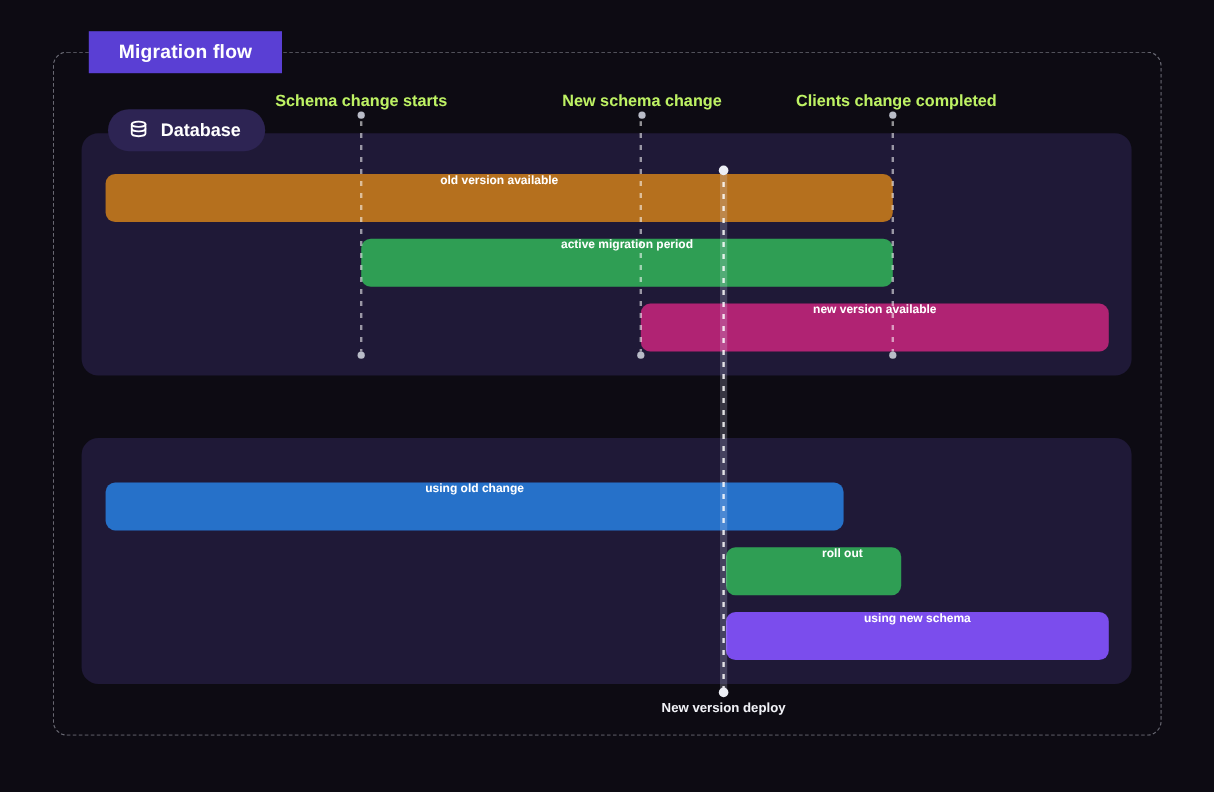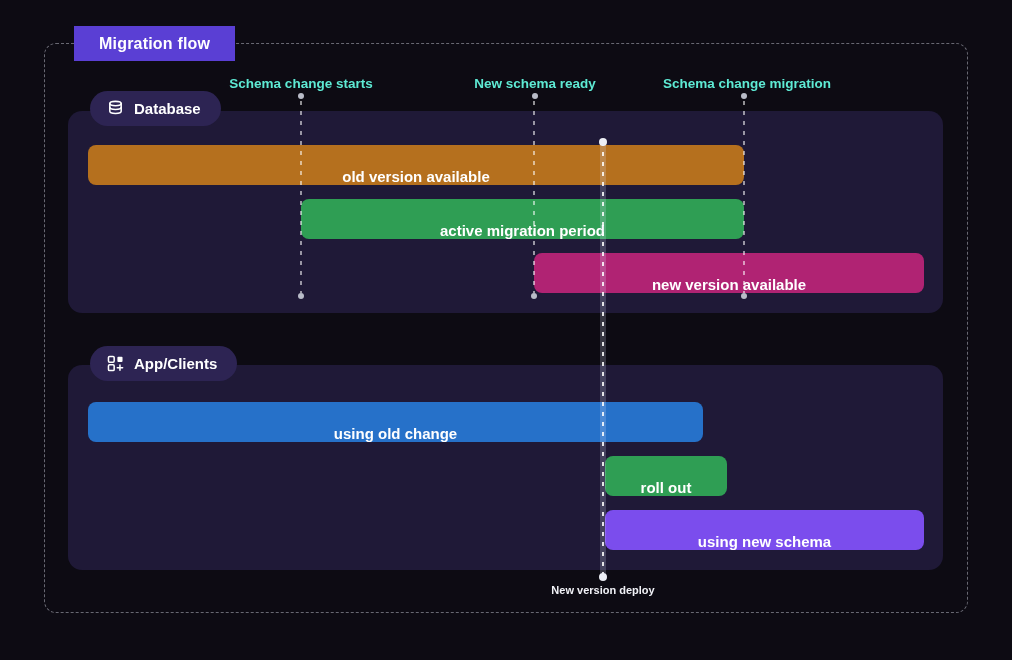--- a/index.html
+++ b/index.html
@@ -21,21 +21,21 @@
     position: absolute; left: 74px; top: 26px; height: 35px;
     background: #5a3fd4; color: #ffffff;
     border-radius: 0; padding: 0 25px;
     display: flex; align-items: center;
     font-size: 16px; font-weight: 700; letter-spacing: .2px;
     z-index: 6;
   }
 
   .timeline-label {
     position: absolute; transform: translateX(-50%);
-    top: 76px; color: #5eead4; font-size: 13.5px; font-weight: 700;
+    top: 76px; color: #bef264; font-size: 13.5px; font-weight: 700;
     white-space: nowrap; z-index: 5;
   }
   .marker-dot {
     position: absolute; width: 6px; height: 6px; border-radius: 50%;
     background: #b9bcc8; transform: translate(-50%, -50%); z-index: 5;
   }
   .guide-line {
     position: absolute; width: 2px; transform: translateX(-50%);
     background: repeating-linear-gradient(to bottom,
       rgba(255,255,255,0.55) 0 4px, rgba(255,255,255,0) 4px 10px);
@@ -56,29 +56,29 @@
     display: flex; align-items: center; gap: 9px;
     color: #ffffff; font-size: 15px; font-weight: 700;
     z-index: 6;
   }
   .section-badge.db  { top: 91px; }
   .section-badge.app { top: 346px; }
   .section-badge svg { display: block; }
 
   .bar {
     position: absolute; height: 40px; border-radius: 8px;
-    display: flex; align-items: flex-end; justify-content: center;
-    color: #ffffff; font-size: 15px; font-weight: 700;
+    display: flex; align-items: flex-start; justify-content: center;
+    color: #ffffff; font-size: 10px; font-weight: 700;
     z-index: 2; white-space: nowrap;
   }
   #bar-old-version     { left: 88px;  top: 145px; width: 656px; background: #b5701e; }
   #bar-active-period   { left: 301px; top: 199px; width: 443px; background: #2f9e54; }
   #bar-new-version     { left: 534px; top: 253px; width: 390px; background: #b02373; }
   #bar-using-old       { left: 88px;  top: 402px; width: 615px; background: #2671c9; }
-  #bar-roll-out        { left: 605px; top: 456px; width: 122px;  background: #2f9e54; }
+  #bar-roll-out        { left: 605px; top: 456px; width: 98px;  background: #2f9e54; padding-left: 48px; }
   #bar-using-new       { left: 605px; top: 510px; width: 319px; background: #7b4ded; }
 
   .deploy-line {
     position: absolute; left: 600px; top: 142px; width: 6px; height: 435px;
     background: rgba(224,229,255,0.20); z-index: 4;
   }
   .deploy-line::after {
     content: ""; position: absolute; left: 2px; top: 0; width: 2px; height: 100%;
     background: repeating-linear-gradient(to bottom,
       rgba(255,255,255,0.85) 0 4px, rgba(255,255,255,0) 4px 10px);
@@ -98,22 +98,22 @@
 
 <div class="canvas">
 
   <div class="frame"></div>
 
   <div class="title-badge">
     <span>Migration flow</span>
   </div>
 
   <div class="timeline-label" style="left:301px">Schema change starts</div>
-  <div class="timeline-label" style="left:535px">New schema ready</div>
-  <div class="timeline-label" style="left:747px">Schema change migration</div>
+  <div class="timeline-label" style="left:535px">New schema change</div>
+  <div class="timeline-label" style="left:747px">Clients change completed</div>
 
   <div class="marker-dot" style="left:301px; top:96px"></div>
   <div class="marker-dot" style="left:535px; top:96px"></div>
   <div class="marker-dot" style="left:744px; top:96px"></div>
 
   <div class="panel db"></div>
   <div class="panel app"></div>
 
   <div class="guide-line" style="left:301px; top:101px; height:192px"></div>
   <div class="guide-line" style="left:534px; top:101px; height:192px"></div>
@@ -127,31 +127,20 @@
     <span>
       <svg width="19" height="19" viewBox="0 0 20 20" fill="none" stroke="#ffffff" stroke-width="1.6" stroke-linecap="round">
         <ellipse cx="10" cy="4.8" rx="6" ry="2.3"></ellipse>
         <path d="M4 4.8v4c0 1.27 2.69 2.3 6 2.3s6-1.03 6-2.3v-4"></path>
         <path d="M4 8.8v4.2c0 1.27 2.69 2.3 6 2.3s6-1.03 6-2.3V8.8"></path>
       </svg>
     </span>
     <span>Database</span>
   </div>
 
-  <div class="section-badge app">
-    <span>
-      <svg width="19" height="19" viewBox="0 0 20 20" fill="none">
-        <rect x="2.6" y="2.6" width="6" height="6" rx="1.2" stroke="#ffffff" stroke-width="1.6"></rect>
-        <rect x="12" y="2.9" width="5.4" height="5.4" rx="1" fill="#ffffff"></rect>
-        <rect x="2.6" y="11.4" width="6" height="6" rx="1.2" stroke="#ffffff" stroke-width="1.6"></rect>
-        <path d="M14.7 11.6v5.6 M11.9 14.4h5.6" stroke="#ffffff" stroke-width="1.6" stroke-linecap="round"></path>
-      </svg>
-    </span>
-    <span>App/Clients</span>
-  </div>
 
   <div class="bar" id="bar-old-version">
     <span>old version available</span>
   </div>
   <div class="bar" id="bar-active-period">
     <span>active migration period</span>
   </div>
   <div class="bar" id="bar-new-version">
     <span>new version available</span>
   </div>

